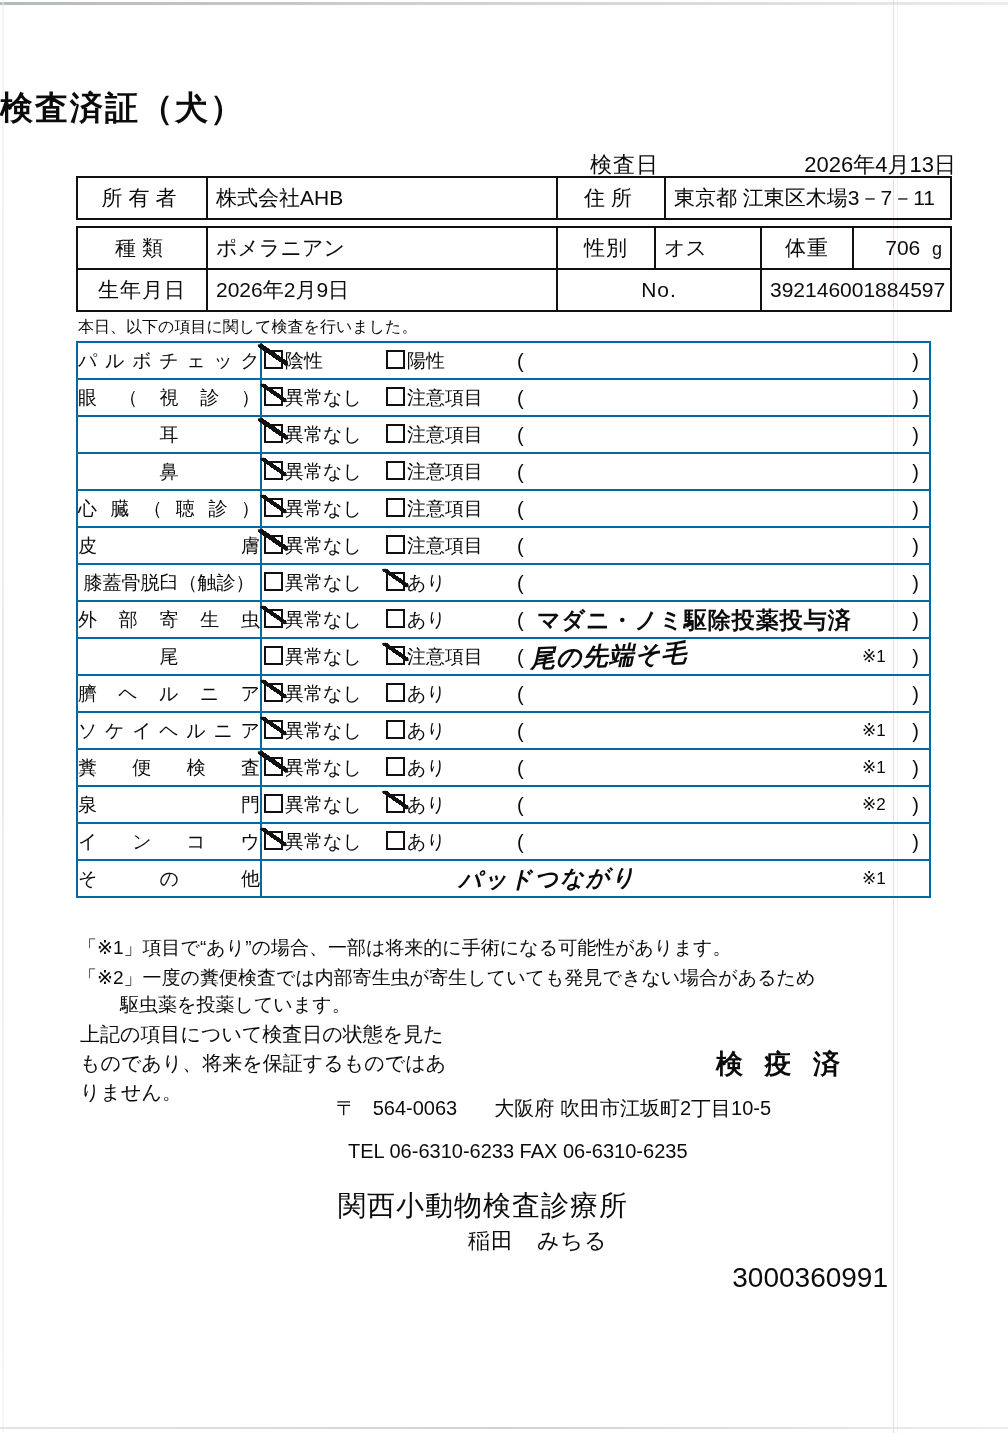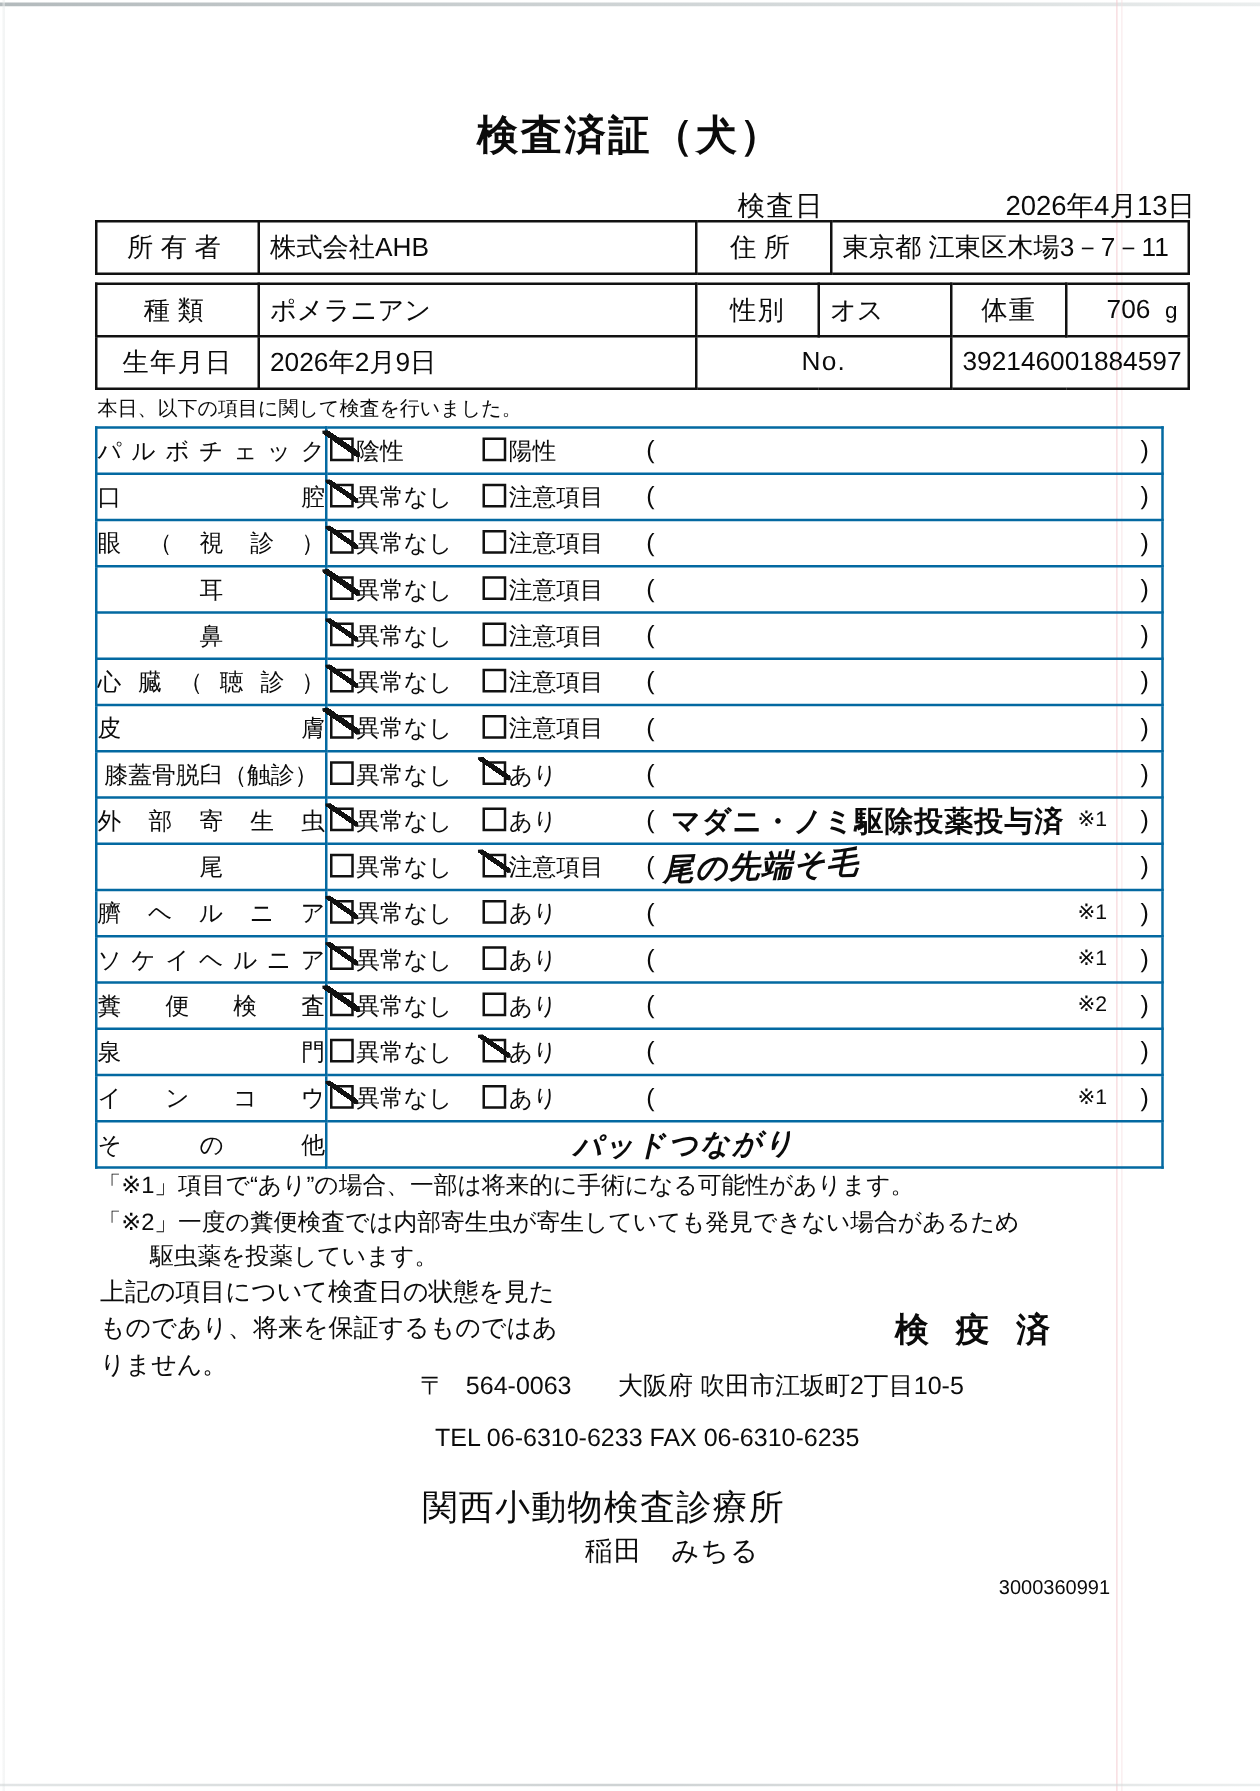--- a/index.html
+++ b/index.html
@@ -33,21 +33,21 @@
   }
   .scan-left-edge{
     position:absolute;top:0;left:2px;width:2px;height:1433px;
     background:linear-gradient(180deg,#e9ecec 0%, #d6dada 50%, #eceeee 100%);
     opacity:.5;
   }
 
   
   .title{
     position:absolute;top:86px;left:0;width:1008px;
-    text-align:center;
+    text-align:left;
     font-size:33px;font-weight:700;letter-spacing:2px;
   }
 
   
   .exam-date-row{
     position:absolute;top:150px;left:0;width:1008px;height:28px;
   }
   .exam-date-label{
     position:absolute;left:590px;top:0;font-size:22px;letter-spacing:1px;
   }
@@ -202,21 +202,21 @@
   .clinic{
     position:absolute;top:1187px;left:338px;
     font-size:28px;letter-spacing:1px;
   }
   .doctor{
     position:absolute;top:1226px;left:468px;
     font-size:22px;letter-spacing:1px;
   }
   .serial{
     position:absolute;top:1262px;right:120px;
-    font-size:16px;letter-spacing:0;
+    font-size:28px;letter-spacing:0;
   }
 </style>
 </head>
 <body>
 
 <div class="page">
 
   <div class="scan-top-edge"></div>
   <div class="scan-left-edge"></div>
   <div class="scan-pink-line"></div>
@@ -264,24 +264,20 @@
 
   <div class="intro">本日、以下の項目に関して検査を行いました。</div>
 
   <table id="checklist">
     <tbody id="checklist-body">
         <tr>
           <td class="c-label">パルボチェック</td>
           <td class="c-body"><span class="opt opt-1 checked stroke2"><span class="box"></span><span>陰性</span></span><span class="opt opt-2"><span class="box"></span><span>陽性</span></span><span class="paren-open">(</span><span class="paren-close">)</span></td>
         </tr>
         <tr>
-          <td class="c-label">口　　　　　腔</td>
-          <td class="c-body"><span class="opt opt-1 checked"><span class="box"></span><span>異常なし</span></span><span class="opt opt-2"><span class="box"></span><span>注意項目</span></span><span class="paren-open">(</span><span class="paren-close">)</span></td>
-        </tr>
-        <tr>
           <td class="c-label">眼（視診）</td>
           <td class="c-body"><span class="opt opt-1 checked"><span class="box"></span><span>異常なし</span></span><span class="opt opt-2"><span class="box"></span><span>注意項目</span></span><span class="paren-open">(</span><span class="paren-close">)</span></td>
         </tr>
         <tr>
           <td class="c-label nogap">耳</td>
           <td class="c-body"><span class="opt opt-1 checked stroke2"><span class="box"></span><span>異常なし</span></span><span class="opt opt-2"><span class="box"></span><span>注意項目</span></span><span class="paren-open">(</span><span class="paren-close">)</span></td>
         </tr>
         <tr>
           <td class="c-label nogap">鼻</td>
           <td class="c-body"><span class="opt opt-1 checked"><span class="box"></span><span>異常なし</span></span><span class="opt opt-2"><span class="box"></span><span>注意項目</span></span><span class="paren-open">(</span><span class="paren-close">)</span></td>

